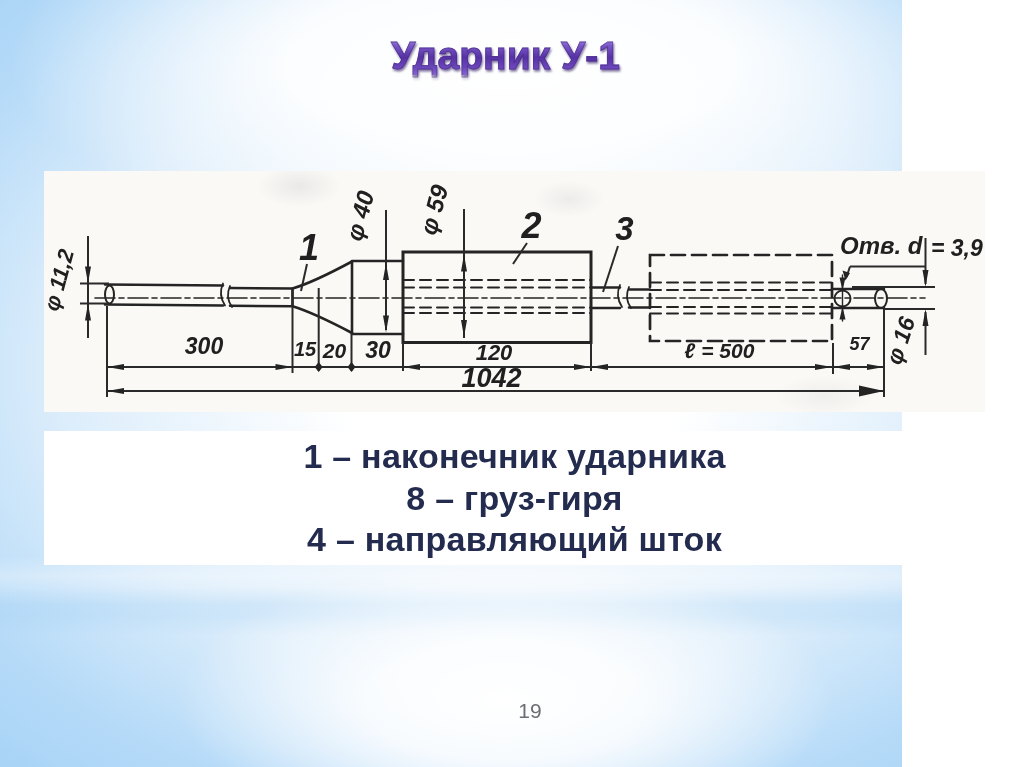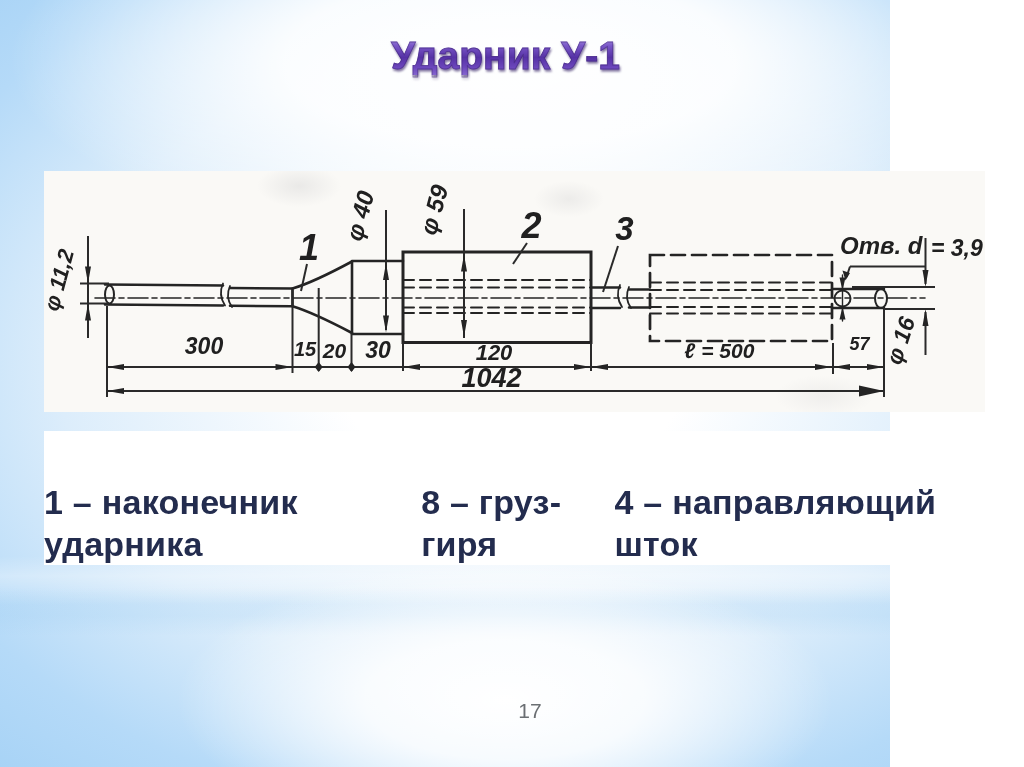--- a/index.html
+++ b/index.html
@@ -4,34 +4,35 @@
 <style>
   html,body{margin:0;padding:0;}
   body{width:1024px;height:767px;overflow:hidden;font-family:"Liberation Sans",sans-serif;}
   .slide{position:relative;width:890px;height:767px;
     background:
       radial-gradient(500px 190px at 510px 60px, rgba(255,255,255,1) 0%, rgba(255,255,255,.9) 45%, rgba(255,255,255,0) 100%),
       radial-gradient(400px 170px at 505px 700px, rgba(255,255,255,1) 0%, rgba(255,255,255,.85) 35%, rgba(255,255,255,0) 82%),
       linear-gradient(to bottom, rgba(255,255,255,0) 556px, rgba(255,255,255,.3) 576px, rgba(255,255,255,.1) 592px, rgba(255,255,255,0) 606px),
       linear-gradient(to bottom, rgba(158,206,242,0) 588px, rgba(158,206,242,.24) 604px, rgba(158,206,242,.24) 616px, rgba(158,206,242,0) 636px),
       radial-gradient(870px 614px at 512px 368px, #ffffff 20%, #dcedfb 52%, #b5daf8 74%, #9ccdf4 100%);
+    padding-left: 12px;
   }
   .title{position:absolute;left:0;top:36px;width:1011px;text-align:center;
     font-size:39px;font-weight:bold;line-height:39px;letter-spacing:0px;
     background:linear-gradient(180deg,#ab97e0 0%,#7a57c8 25%,#5632a5 55%,#6b46bb 80%,#8565cf 100%);
     -webkit-background-clip:text;background-clip:text;color:transparent;
     filter:drop-shadow(1.5px 2px 1px rgba(45,25,95,.6));-webkit-text-stroke:.8px rgba(55,30,110,.5);}
   .panel{position:absolute;left:44px;width:941px;background:#faf9f6;}
   .draw{top:171px;height:241px;position:absolute;background:
       radial-gradient(60px 30px at 255px 15px, rgba(160,160,165,.18), rgba(160,160,165,0) 70%),
       radial-gradient(50px 26px at 525px 28px, rgba(160,160,165,.15), rgba(160,160,165,0) 70%),
       radial-gradient(70px 30px at 780px 225px, rgba(160,160,165,.12), rgba(160,160,165,0) 70%),
       #faf9f6;}
   .legend{top:431px;height:134px;background:#ffffff;
-    display:flex;justify-content:center;align-items:flex-end;
+    display:flex;flex-direction:column;justify-content:center;align-items:center;
     font-weight:bold;font-size:34px;letter-spacing:.25px;line-height:41.5px;color:#232c4e;padding-top:1px;box-sizing:border-box;}
   .pagenum{position:absolute;left:0;top:699px;width:1024px;text-align:center;
     font-size:21px;color:#6b6f73;padding-left:36px;box-sizing:border-box;}
 </style>
 </head>
 <body>
 <div class="slide">
 
   <div class="title">Ударник У-1</div>
 
@@ -177,14 +178,14 @@
 
   <div class="panel legend">
 
     <div>1 – наконечник ударника</div>
 
     <div>8 – груз-гиря</div>
 
     <div>4 – направляющий шток</div>
   </div>
 
-  <div class="pagenum">17</div>
+  <div class="pagenum">19</div>
 </div>
 
 </body></html>

